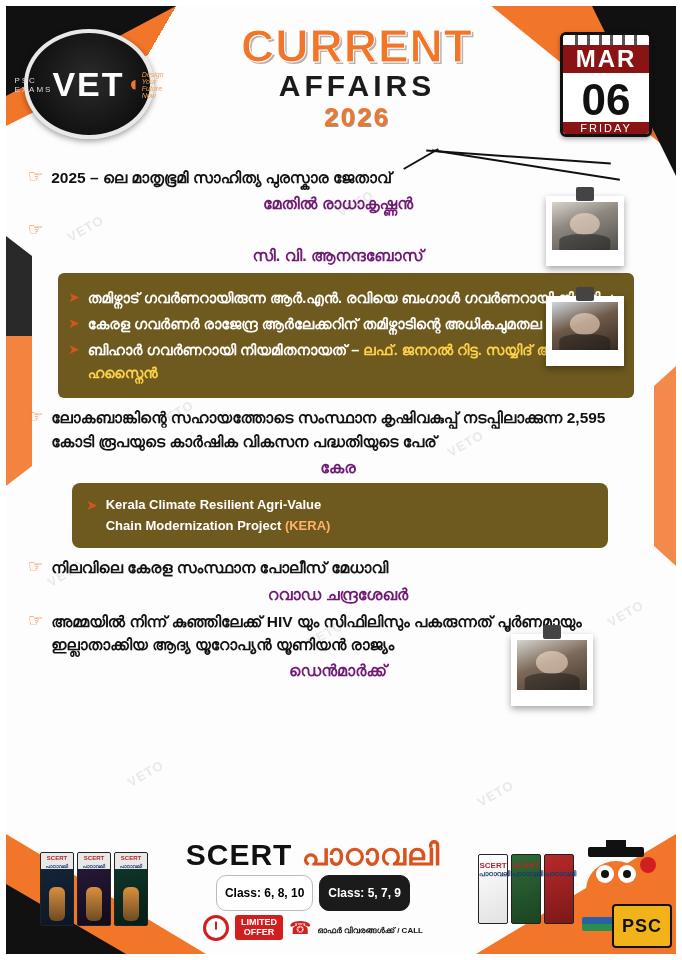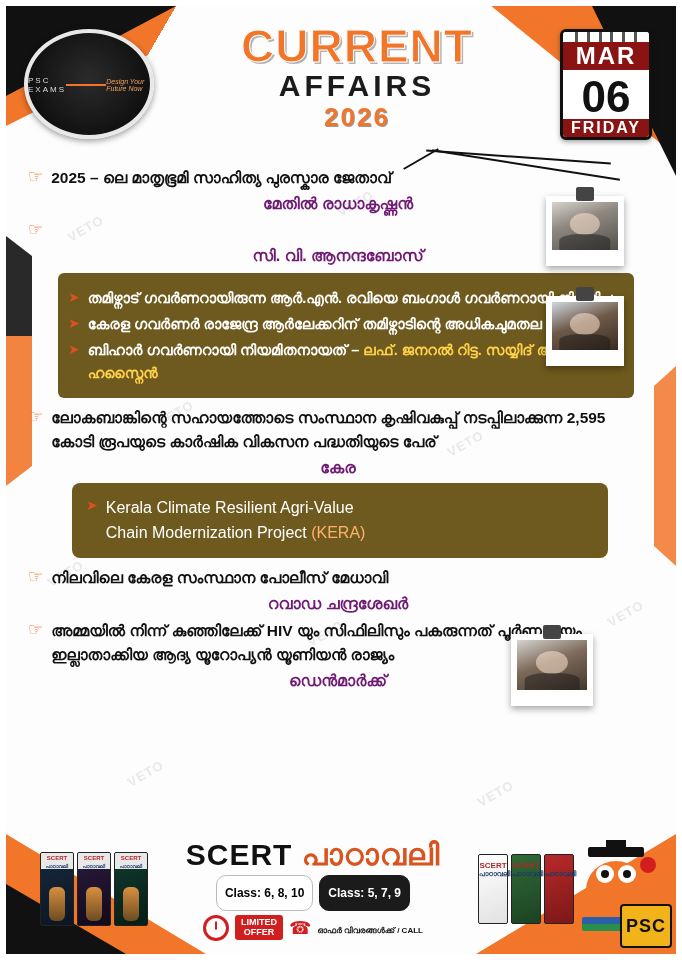--- a/index.html
+++ b/index.html
@@ -113,21 +113,21 @@
   }
   .cal {
     width:92px; background:#fff; border:3px solid #111; border-radius:6px;
     text-align:center; overflow:hidden; margin-right:14px; flex:0 0 92px;
     box-shadow:0 2px 5px rgba(0,0,0,.35);
   }
   .cal .rings { height:10px; background:#fff; display:flex; justify-content:space-around; padding:0 8px;}
   .cal .rings i { display:block; width:3px; height:10px; background:#555;}
   .cal .mon { background:#8a1414; color:#fff; font-size:24px; font-weight:bold; letter-spacing:2px;}
   .cal .day { font-size:44px; font-weight:bold; color:#111; line-height:1; padding:5px 0 0;}
-  .cal .dow { background:#8a1414; color:#fff; font-size:16px; font-weight:bold; letter-spacing:2px;}
+  .cal .dow { background:#8a1414; color:#fff; font-size:11px; font-weight:normal; letter-spacing:2px;}
 
   
   .content { position:relative; z-index:3; padding: 4px 28px 0 22px; }
   .line { display:flex; align-items:flex-start; gap:8px; margin:6px 0; }
   .bullet-hand { color:#f2762a; font-size:17px; line-height:1.25; flex:0 0 auto; }
   .mal {
     font-size:15.5px; color:#111; line-height:1.5; font-weight:bold;
   }
   .ans {
     text-align:center; color:#701a75; font-weight:bold; font-size:16px;
@@ -139,21 +139,21 @@
   }
   .sub-line { display:flex; gap:8px; align-items:flex-start; margin:4px 0; }
   .arrow { color:#d9531e; font-size:14px; line-height:1.5; }
   .sub-text { font-size:14.5px; line-height:1.55; font-weight:bold; }
   .sub-text .hl { color:#ffd24a; }
 
   .kera-box {
     background:#6e5a1e; border-radius:8px; padding:8px 14px;
     margin: 6px 40px 8px 44px; color:#fff;
   }
-  .kera-text { font-size:16px; line-height:1.6; font-weight:normal;}
+  .kera-text { font-size:13px; line-height:1.6; font-weight:bold;}
   .kera-text .hl { color:#ffb26b; }
 
   
   .photo {
     position:absolute; background:#fff; padding:6px 6px 16px 6px;
     box-shadow:0 3px 7px rgba(0,0,0,.35); z-index:4;
   }
   .photo .clip {
     position:absolute; top:-9px; left:50%; transform:translateX(-50%);
     width:18px; height:14px; background:#444; border-radius:2px;
@@ -223,21 +223,21 @@
                background:#f2762a; border-radius:50% 50% 45% 45%; }
   .owl .eye { position:absolute; width:18px; height:18px; background:#fff; border-radius:50%; top:24px;}
   .owl .eye.l { left:22px;} .owl .eye.r { left:44px;}
   .owl .eye i { position:absolute; width:8px; height:8px; background:#111; border-radius:50%; left:5px; top:5px;}
   .owl .cap { position:absolute; top:6px; left:14px; width:56px; height:10px; background:#111; border-radius:2px;}
   .owl .cap::after { content:""; position:absolute; left:18px; top:-7px; width:20px; height:8px; background:#111;}
   .owl .apple { position:absolute; top:16px; right:2px; width:16px; height:16px; background:#d11f1f; border-radius:50%;}
   .owl .books { position:absolute; bottom:6px; left:8px; width:66px; height:14px;
                 background:linear-gradient(#2b5fa8 0 50%, #2a8f4a 50% 100%); border-radius:2px;}
   .psc-badge {
-    width:52px; height:44px; background:#f2b21a; border:2px solid #111; border-radius:4px;
+    width:60px; height:44px; background:#f2b21a; border:2px solid #111; border-radius:4px;
     display:flex; align-items:center; justify-content:center; font-weight:bold; font-size:18px;
     color:#111; letter-spacing:1px; position:absolute; bottom:6px; right:4px;
   }
 </style>
 </head>
 <body>
 
 <div class="page">
 
   <div class="corner-tl"></div>
@@ -257,20 +257,24 @@
   <div class="wm" style="left:440px; top:430px;">VETO</div>
   <div class="wm" style="left:40px;  top:560px;">VETO</div>
   <div class="wm" style="left:300px; top:620px;">VETO</div>
   <div class="wm" style="left:600px; top:600px;">VETO</div>
   <div class="wm" style="left:120px; top:760px;">VETO</div>
   <div class="wm" style="left:470px; top:780px;">VETO</div>
 
   <header>
     <div class="logo">
       <div class="psc">PSC EXAMS</div>
+      <div class="veto">
+        <span>VET</span>
+        <span class="wifi">◖</span>
+      </div>
       <div class="logo-underline"></div>
       <div class="tag">Design Your Future Now</div>
     </div>
 
     <div class="title-block">
       <div class="t-current">CURRENT</div>
       <div class="t-affairs">AFFAIRS</div>
       <div class="t-year">2026</div>
     </div>
 

